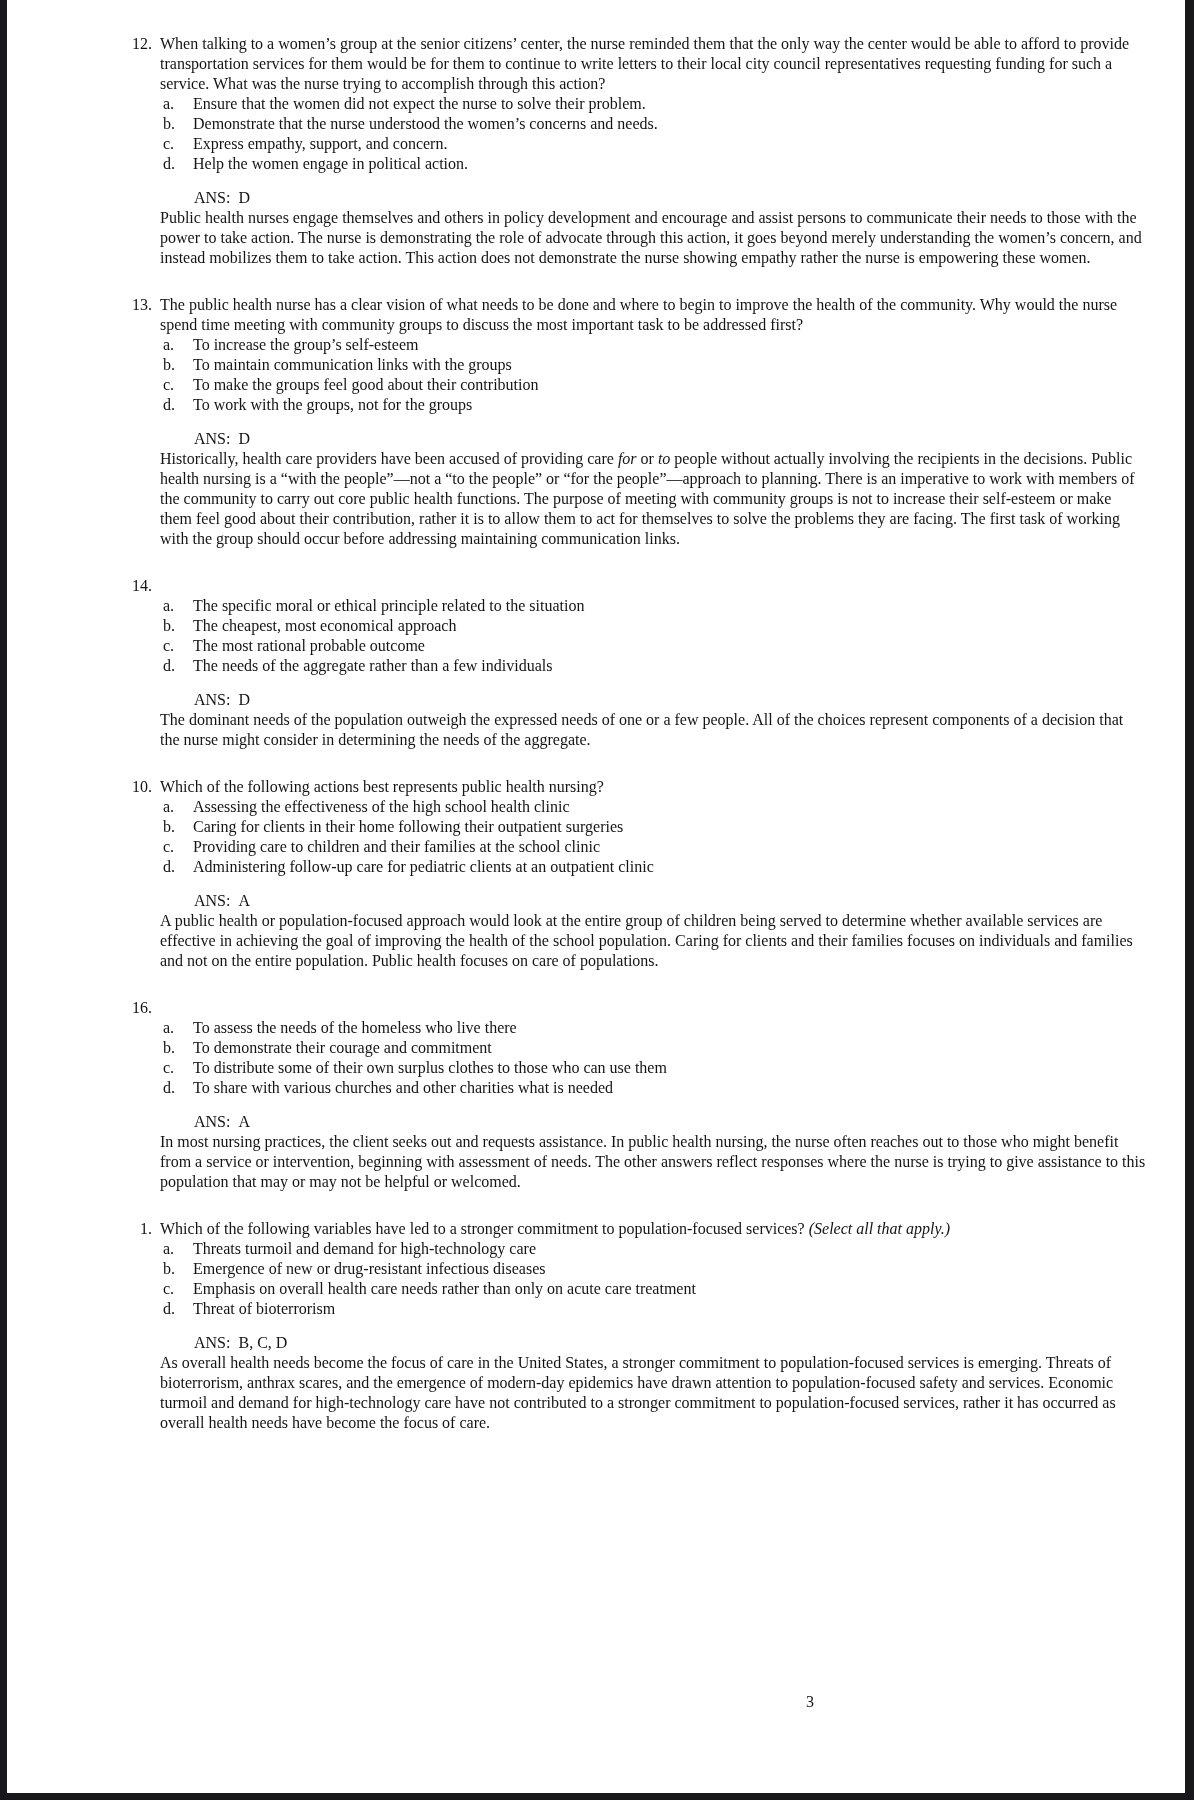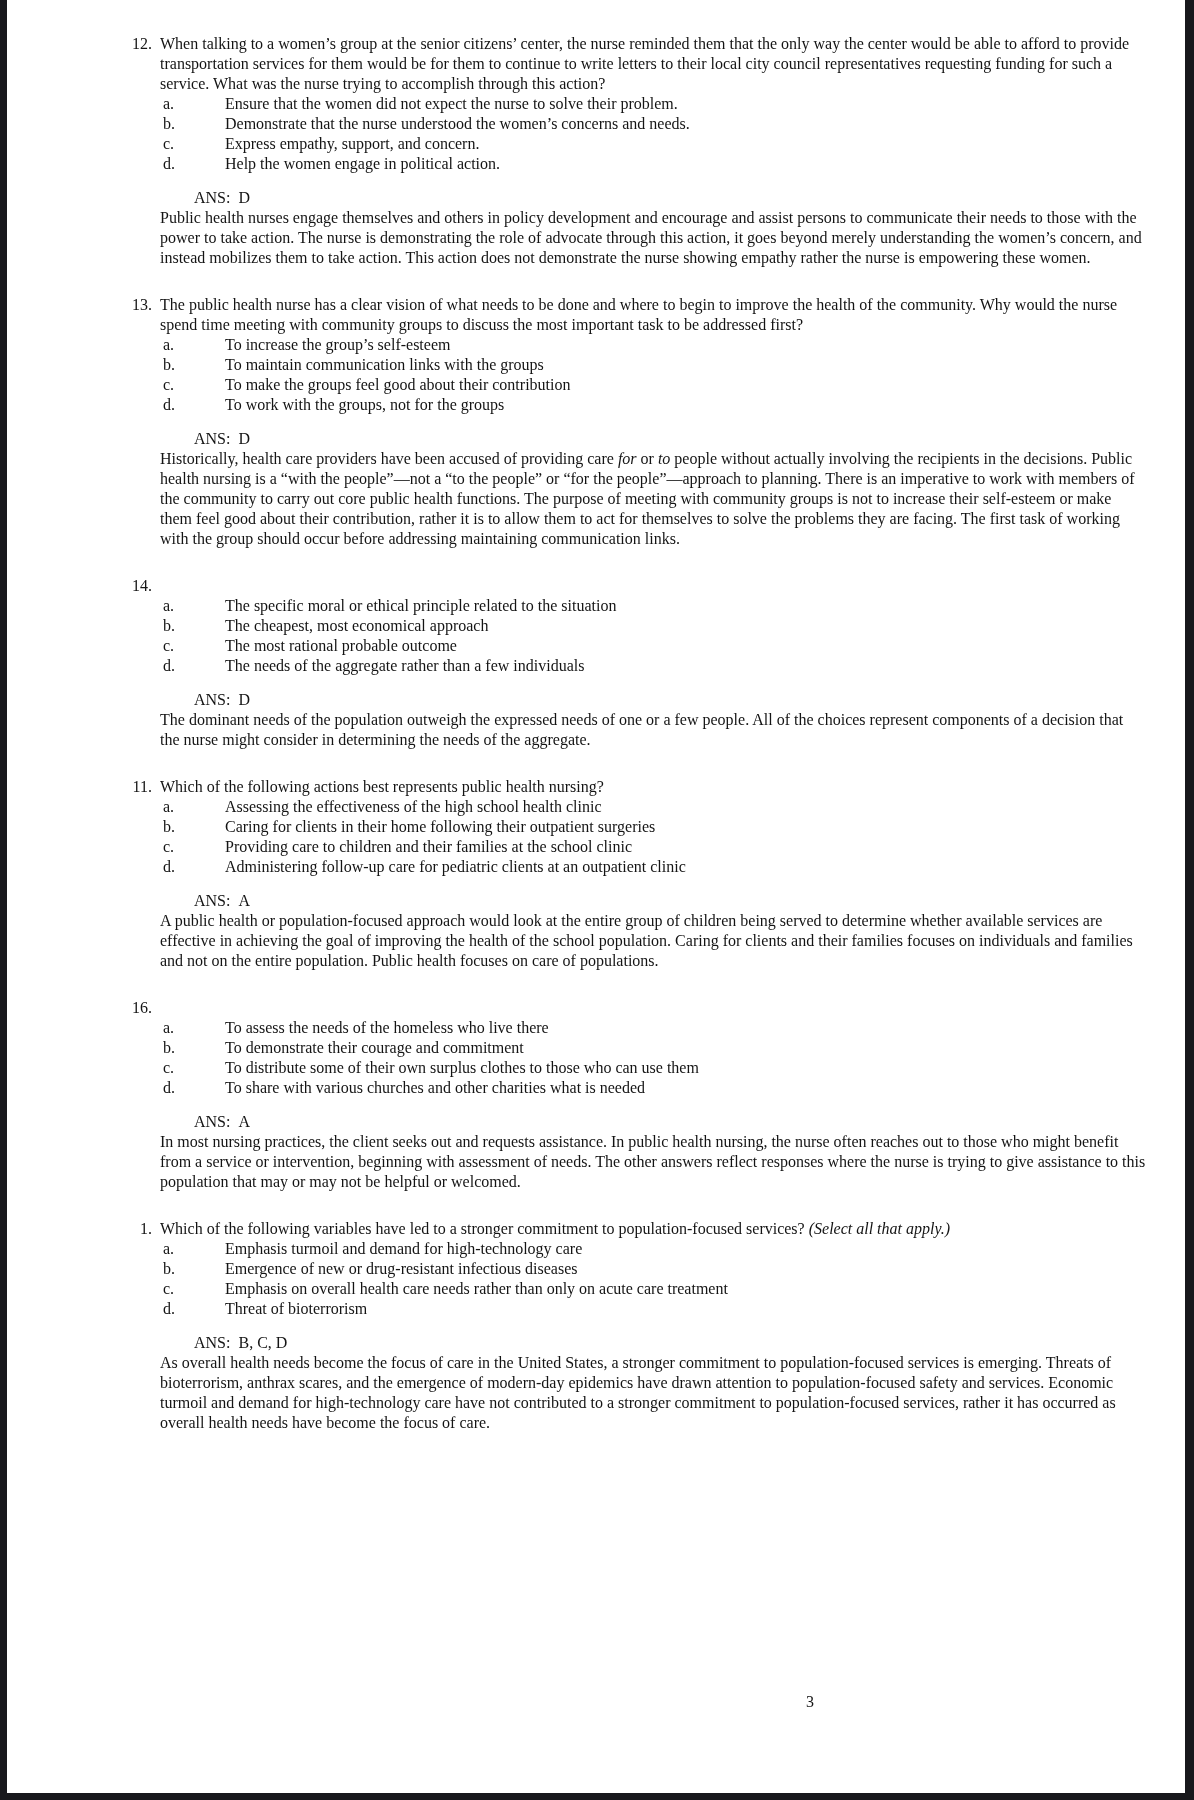--- a/index.html
+++ b/index.html
@@ -16,21 +16,21 @@
     font-size:16px;font-weight:bold;line-height:20px;
     margin:31px 0 0 97px;
   }
   .question{margin-top:27px;}
   .section:first-child > .question:first-child{margin-top:0;}
   .row{display:flex;}
   .q-num{width:152px;min-width:152px;text-align:right;}
   .q-stem{flex:1;padding-left:8px;padding-right:42px;}
   .opt-row{display:flex;padding-left:163px;}
   .opt-letter{width:30px;min-width:30px;}
-  .opt-text{flex:1;padding-right:42px;margin-left:32px;}
+  .opt-text{flex:1;padding-right:42px;}
   .answer{margin-top:14px;padding-left:160px;margin-left:34px;}
   .rationale{padding-left:160px;padding-right:40px;}
   .page-number{position:absolute;left:806px;top:1692px;}
   i{font-style:italic;}
 </style>
 </head>
 <body>
 
 <div class="page">
   <div class="edge edge-left"></div>
@@ -110,21 +110,21 @@
             <div class="opt-row">
               <div class="opt-letter">d.</div>
               <div class="opt-text">The needs of the aggregate rather than a few individuals</div>
             </div>
           </div>
           <div class="answer"><span class="ans-label">ANS:</span><span class="ans-gap">&nbsp;&nbsp;</span><span class="ans-value">D</span></div>
           <div class="rationale">The dominant needs of the population outweigh the expressed needs of one or a few people. All of the choices represent components of a decision that the nurse might consider in determining the needs of the aggregate.</div>
         </div>
         <div class="question">
           <div class="row">
-            <div class="q-num">11.</div>
+            <div class="q-num">10.</div>
             <div class="q-stem">Which of the following actions best represents public health nursing?</div>
           </div>
           <div class="options">
             <div class="opt-row">
               <div class="opt-letter">a.</div>
               <div class="opt-text">Assessing the effectiveness of the high school health clinic</div>
             </div>
             <div class="opt-row">
               <div class="opt-letter">b.</div>
               <div class="opt-text">Caring for clients in their home following their outpatient surgeries</div>
@@ -169,21 +169,21 @@
       </section>
       <section class="section">
         <div class="question">
           <div class="row">
             <div class="q-num">1.</div>
             <div class="q-stem">Which of the following variables have led to a stronger commitment to population-focused services? <i>(Select all that apply.)</i></div>
           </div>
           <div class="options">
             <div class="opt-row">
               <div class="opt-letter">a.</div>
-              <div class="opt-text">Emphasis turmoil and demand for high-technology care</div>
+              <div class="opt-text">Threats turmoil and demand for high-technology care</div>
             </div>
             <div class="opt-row">
               <div class="opt-letter">b.</div>
               <div class="opt-text">Emergence of new or drug-resistant infectious diseases</div>
             </div>
             <div class="opt-row">
               <div class="opt-letter">c.</div>
               <div class="opt-text">Emphasis on overall health care needs rather than only on acute care treatment</div>
             </div>
             <div class="opt-row">

